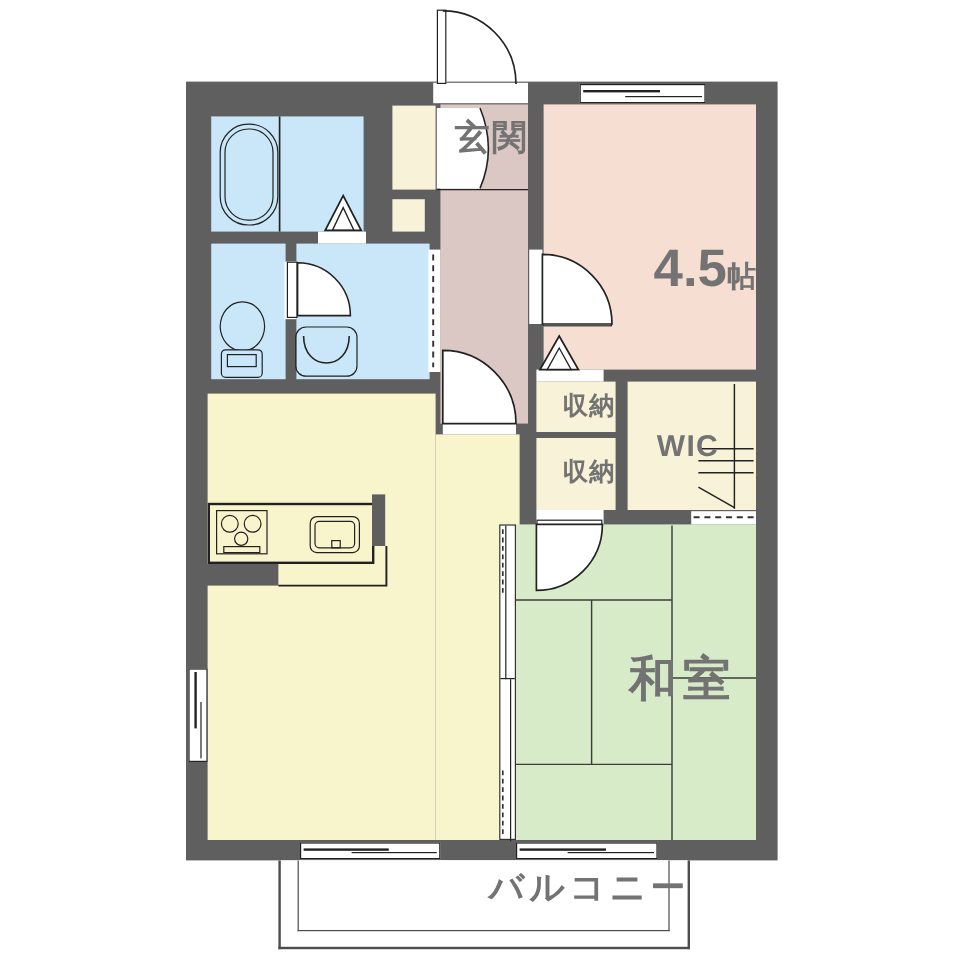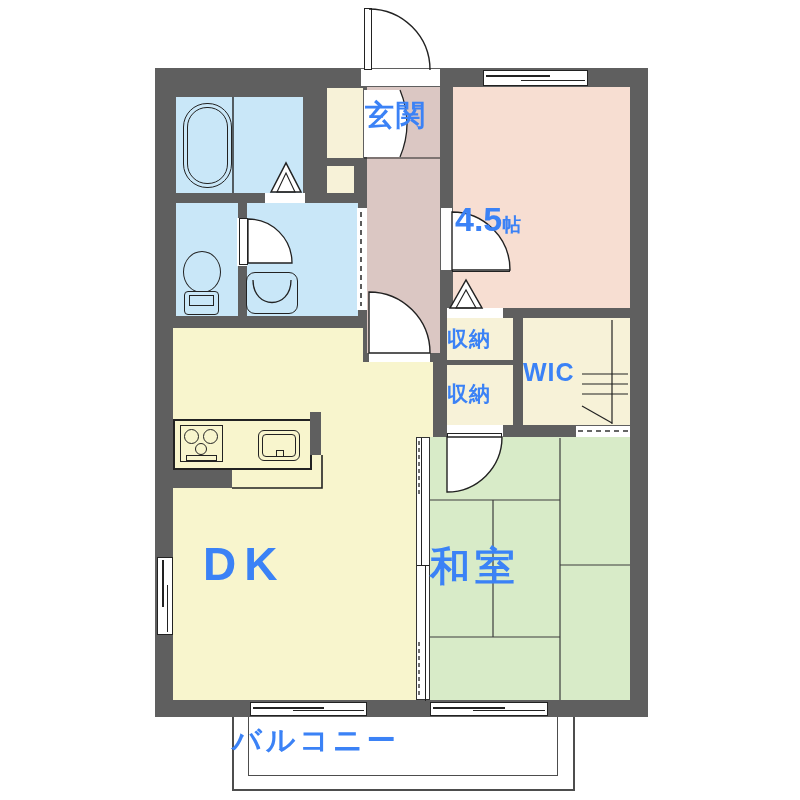--- a/index.html
+++ b/index.html
@@ -8,21 +8,21 @@
          font-family:"Liberation Sans","DejaVu Sans",sans-serif;}
   .abs{position:absolute;}
   .wallbase{position:absolute;background:var(--wall,#5f5f5f);}
   .room{position:absolute;}
   .op{position:absolute;background:#fff;}
   .win{position:absolute;background:#fff;border:1.5px solid #222;}
   .wl{position:absolute;background:#222;}
   .leaf{position:absolute;background:#fff;border:1.4px solid #222;}
   .stub{position:absolute;background:var(--wall,#5f5f5f);}
   .icon-o{position:absolute;border:1.5px solid #222;background:transparent;}
-  .lbl{position:absolute;font-weight:bold;color:#3b82f6;text-align:left;line-height:1;white-space:nowrap;z-index:40;}
+  .lbl{position:absolute;font-weight:bold;color:#737373;text-align:right;line-height:1;white-space:nowrap;z-index:40;}
   .unit{font-size:0.55em;font-weight:bold;}
   svg.overlay{position:absolute;left:0;top:0;z-index:30;pointer-events:none;}
   .z20{z-index:20;} .z22{z-index:22;} .z25{z-index:25;} .z10{z-index:10;} .z5{z-index:5;}
   .slide{position:absolute;background:#fff;border:1.2px solid #333;z-index:20;}
   .balc{position:absolute;border:2px solid #4d4d4d;border-top:none;background:#fff;}
   .balc-in{position:absolute;border:1.5px solid #4d4d4d;border-top:none;background:#fff;}
 </style>
 </head>
 <body>
 
@@ -154,23 +154,22 @@
 
     <path d="M 253,280 C 253,310 291,310 291,280" fill="none" stroke="#222" stroke-width="1.3"></path>
 
     <polyline points="232,488 322,488 322,455" fill="none" stroke="#222" stroke-width="1.6"></polyline>
   </svg>
 
   <div class="balc" style="left:232px;top:717px;width:343px;height:74px;"></div>
   <div class="balc-in" style="left:248px;top:717px;width:310px;height:59px;"></div>
 
   <div class="lbl" style="left:365px;top:101px;width:76px;font-size:29px;letter-spacing:2px;">玄関</div>
-  <div class="lbl" style="left:455px;top:202px;width:175px;font-size:34px;">
+  <div class="lbl" style="left:455px;top:202px;width:175px;font-size:44px;">
     <span>4.5</span><span class="unit">帖</span>
   </div>
   <div class="lbl" style="left:447px;top:328px;width:66px;font-size:21px;letter-spacing:1px;">収納</div>
   <div class="lbl" style="left:447px;top:383px;width:66px;font-size:21px;letter-spacing:1px;">収納</div>
   <div class="lbl" style="left:523px;top:360px;width:76px;font-size:25px;letter-spacing:1px;">WIC</div>
-  <div class="lbl" style="left:203px;top:541px;width:175px;font-size:46px;letter-spacing:8px;">DK</div>
   <div class="lbl" style="left:430px;top:546px;width:184px;font-size:40px;letter-spacing:5px;">和室</div>
   <div class="lbl" style="left:232px;top:726px;width:343px;font-size:29px;letter-spacing:4px;">バルコニー</div>
 
 </div>
 
 </body></html>

